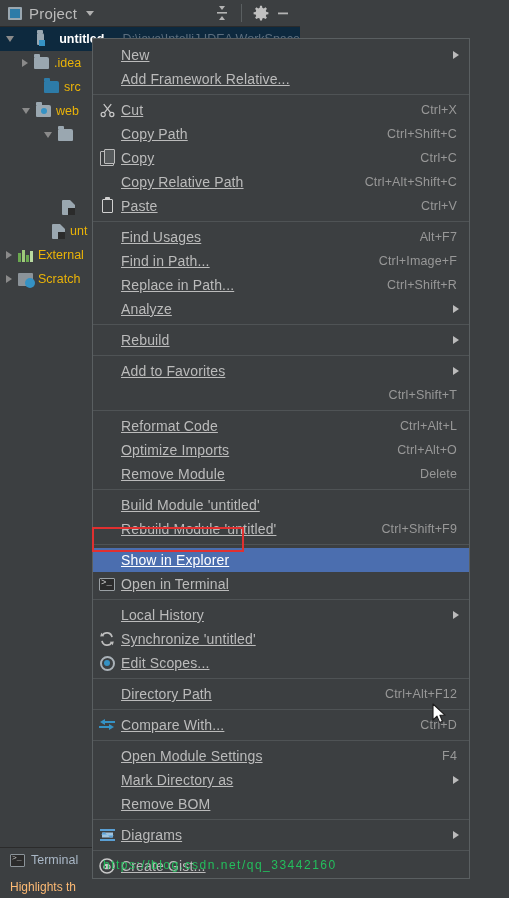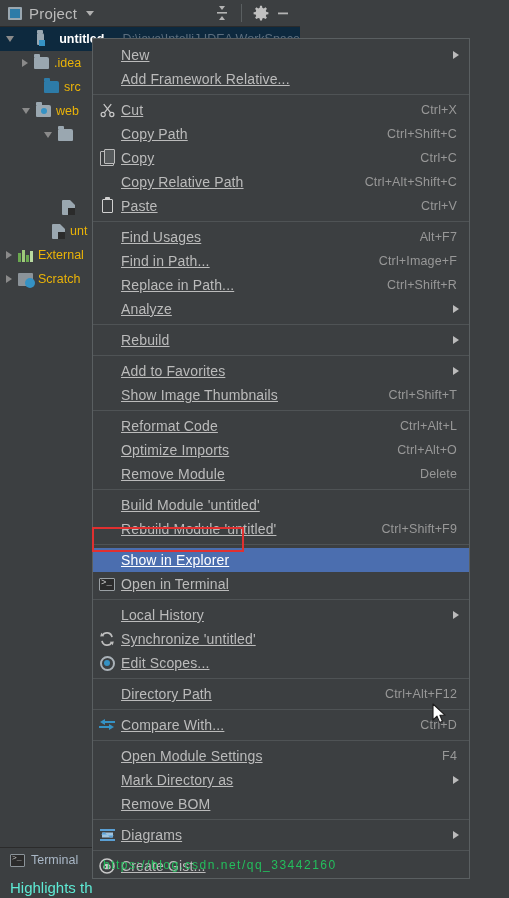--- a/index.html
+++ b/index.html
@@ -62,21 +62,21 @@
   .scratch-icon::after { content:""; position:absolute; right:-2px; bottom:-2px; width:10px; height:10px; border-radius:50%; background:#3592c4; }
 
   
   .term-bar { position:absolute; left:0; bottom:26px; width:300px; height:24px; display:flex; align-items:center; gap:6px; padding-left:10px; background:#3c3f41; }
   .term-bar-top { position:absolute; left:0; bottom:50px; width:300px; height:1px; background:#2b2b2b; }
   .term-ico { width:15px; height:13px; background:#2b2b2b; border:1px solid #8b9399; border-radius:1px; position:relative; }
   .term-ico::after { content:">_"; position:absolute; left:1px; top:-2px; font-size:8px; color:#c0c0c0; font-family:"Liberation Mono", monospace; }
   .term-label { color:#a9b7c6; font-size:12.5px; }
 
   .status-bar { position:absolute; left:0; bottom:0; width:509px; height:22px; background:#3c3f41; display:flex; align-items:center; padding-left:10px; }
-  .status-text { color:#5eead4; font-size:15px; }
+  .status-text { color:#fdba74; font-size:12px; }
 
   
   .ctx-menu {
     position:absolute; left:92px; top:38px; width:378px;
     background:#3c3f41; border:1px solid #5a5f61;
     padding:4px 0 0 0;
     z-index:50;
   }
   .ctx-item {
     position:relative; height:24px; display:flex; align-items:center;
@@ -314,21 +314,20 @@
         <span class="ctx-sub-arrow"></span>
       </div>
       <div class="ctx-sep"></div>
       <div class="ctx-item">
         <span class="ctx-icon"></span>
         <span class="ctx-label">Add to Favorites</span>
         <span class="ctx-sub-arrow"></span>
       </div>
       <div class="ctx-item">
         <span class="ctx-icon"></span>
-        <span class="ctx-label">Show Image Thumbnails</span>
         <span class="ctx-shortcut">Ctrl+Shift+T</span>
       </div>
       <div class="ctx-sep"></div>
       <div class="ctx-item">
         <span class="ctx-icon"></span>
         <span class="ctx-label">Reformat Code</span>
         <span class="ctx-shortcut">Ctrl+Alt+L</span>
       </div>
       <div class="ctx-item">
         <span class="ctx-icon"></span>

